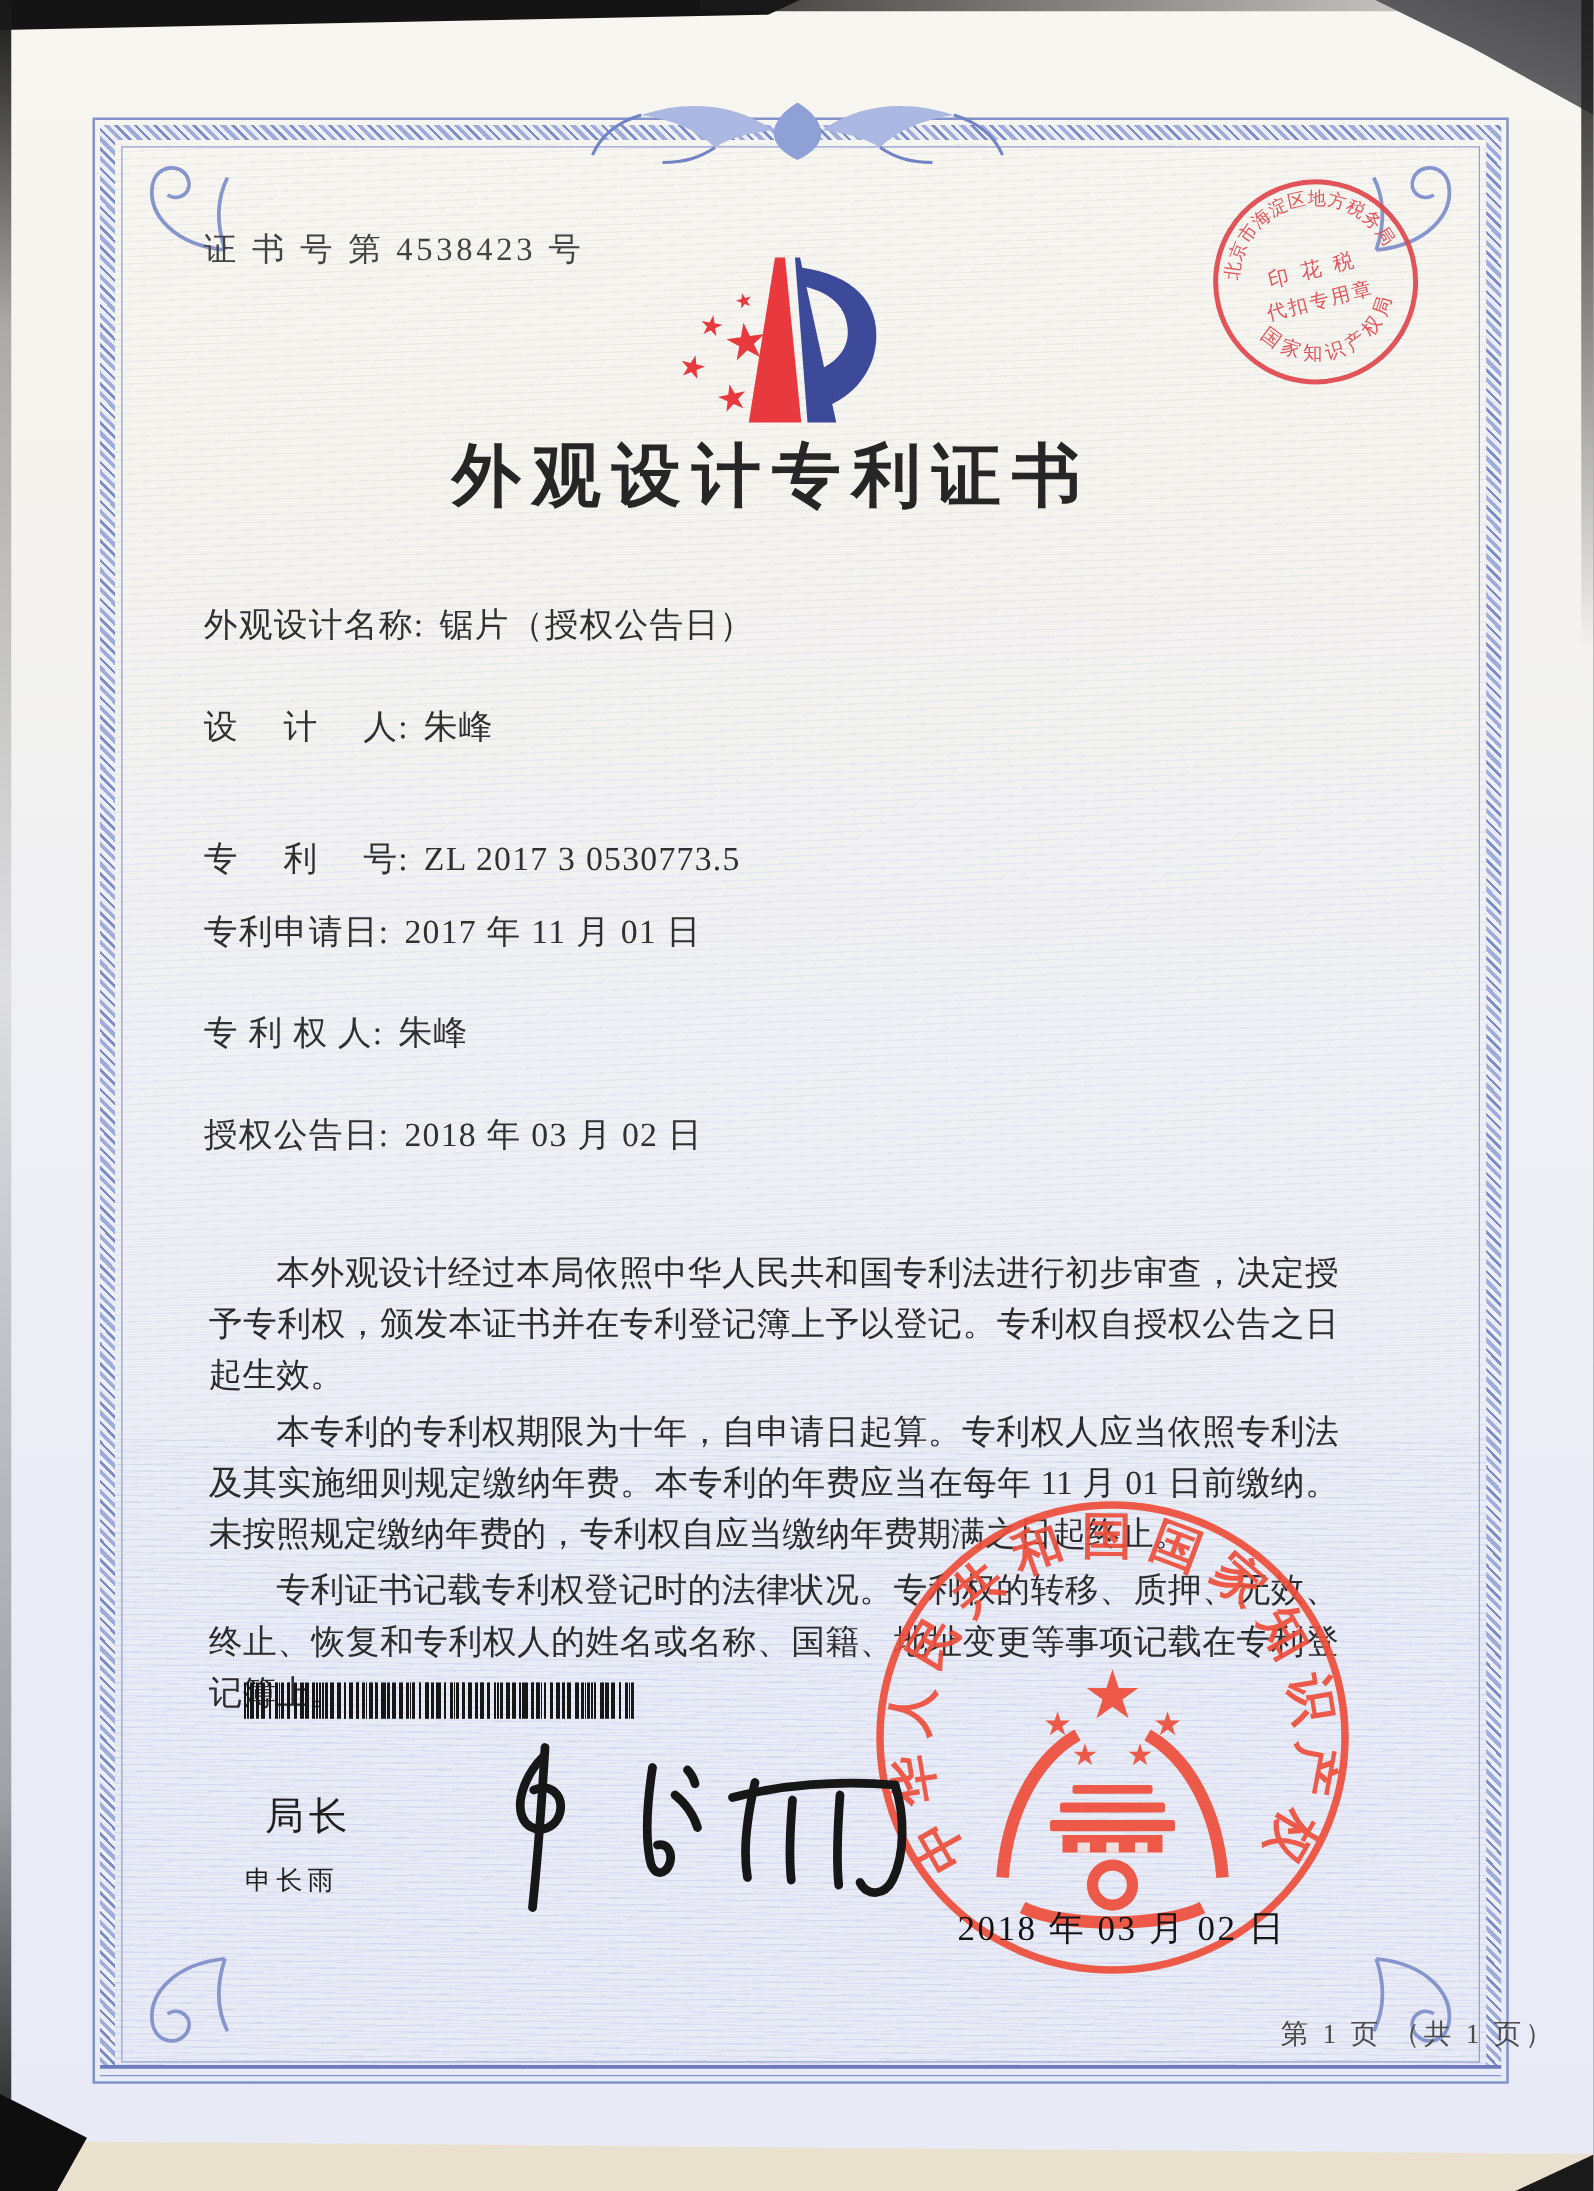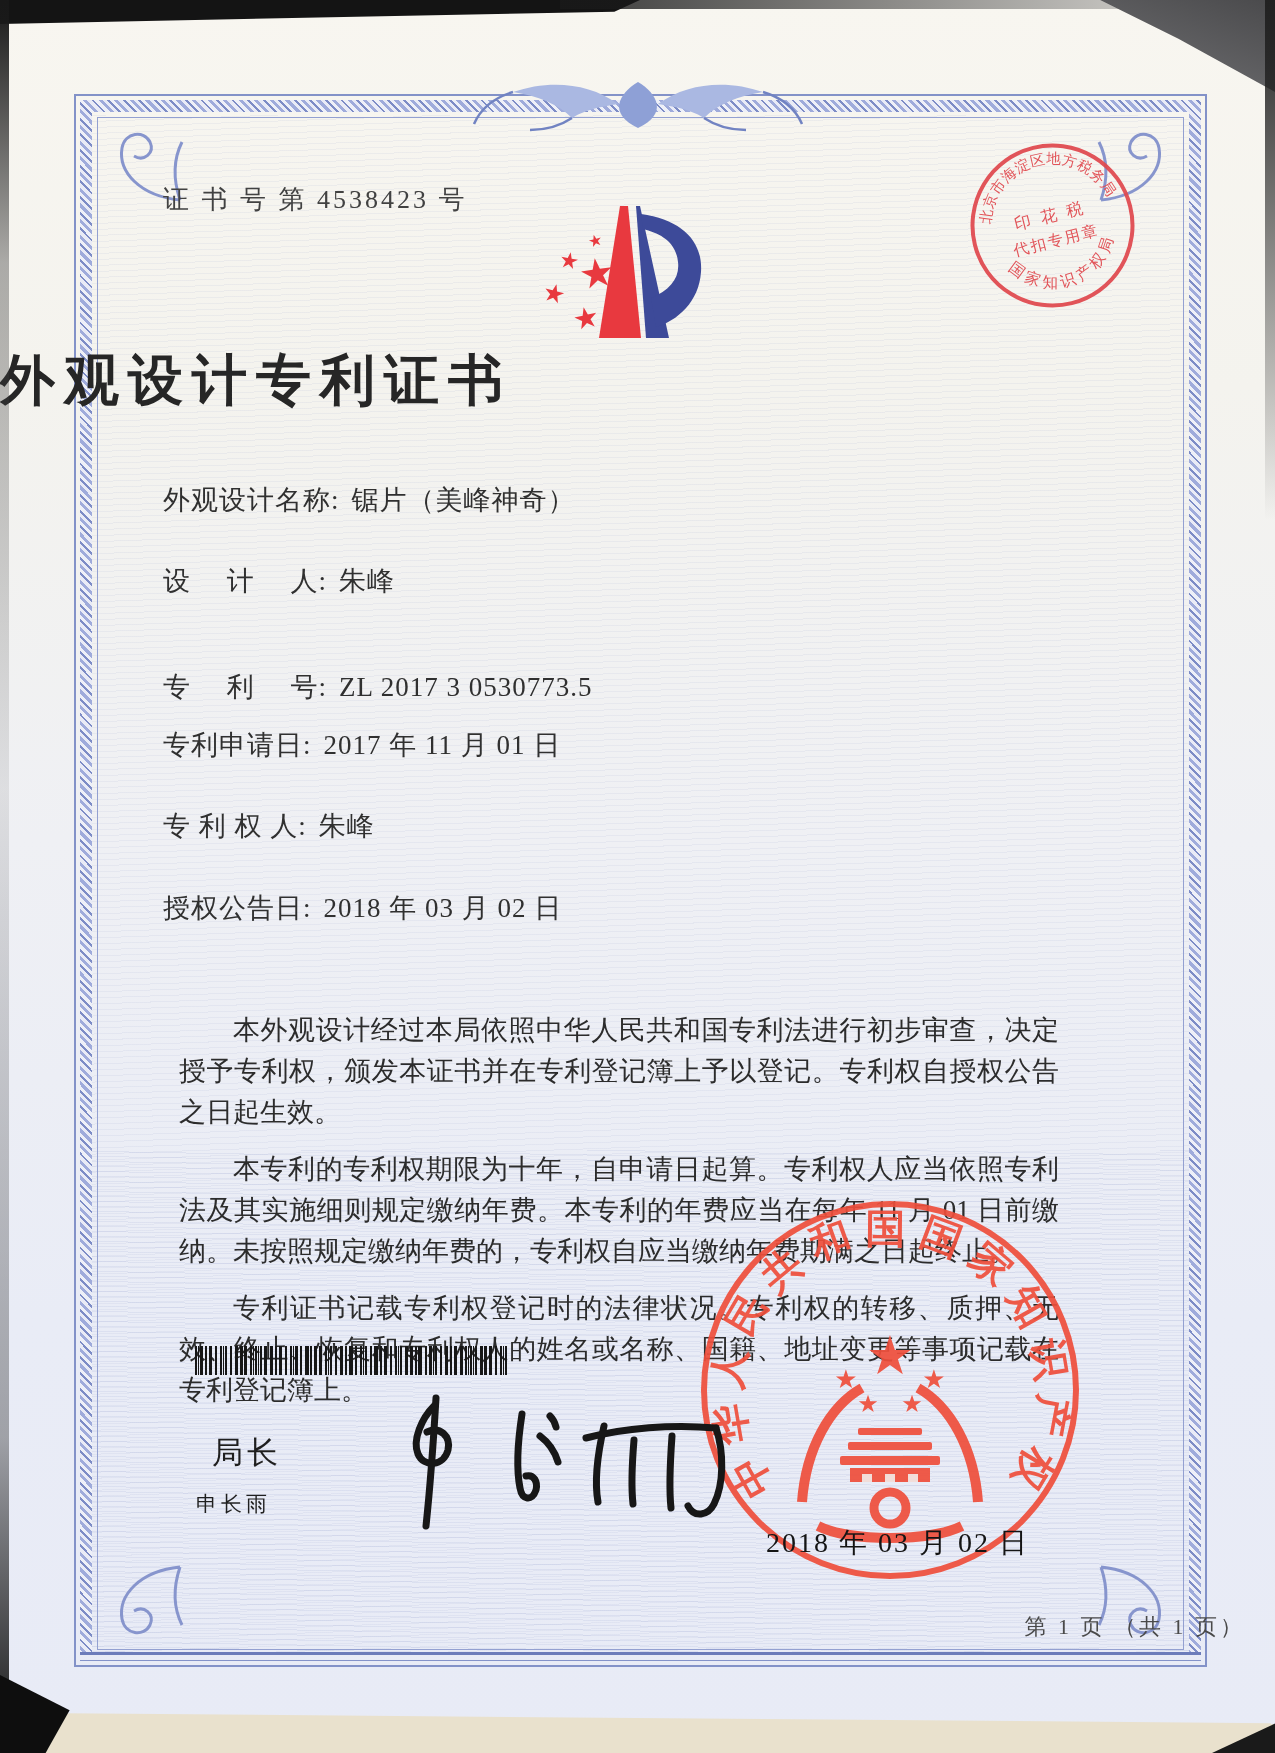--- a/index.html
+++ b/index.html
@@ -42,26 +42,26 @@
   .scan-top-right { position:absolute; top:0; right:0; width:230px; height:92px; background:linear-gradient(200deg,#4a4a4c,#77777a); clip-path:polygon(24% 0,100% 0,100% 100%,58% 42%); }
   .scan-right { position:absolute; top:0; right:0; width:10px; height:520px; background:linear-gradient(180deg,#222,rgba(60,60,60,0)); }
   .scan-left { position:absolute; top:0; left:0; width:9px; height:100%; background:linear-gradient(180deg,#181818 0%,rgba(60,60,60,.4) 15%,rgba(90,90,90,.12) 45%,rgba(50,50,50,.4) 82%,#141414 100%); }
   .under-page { position:absolute; bottom:0; left:0; width:100%; height:62px; background:#e9e1cd; clip-path:polygon(0 35%,100% 52%,100% 100%,0 100%); }
   .scan-corner-bl { position:absolute; bottom:0; left:0; width:120px; height:95px; background:#0e0e0e; clip-path:polygon(0 18%,58% 55%,38% 100%,0 100%); }
   .scan-corner-br { position:absolute; bottom:0; right:0; width:90px; height:42px; background:#1a1a1a; clip-path:polygon(30% 100%,100% 30%,100% 100%); }
 
   
   .cert-number { position:absolute; left:163px; top:182px; font-size:26px; letter-spacing:3px; color:#424242; }
   .logo { position:absolute; left:533px; top:180px; }
-  .title { position:absolute; left:0; right:40px; top:344px; font-size:55px; font-weight:bold; letter-spacing:9px; color:#262626; }
+  .title { position:absolute; left:0; right:40px; top:344px; text-align:center; font-size:55px; font-weight:bold; letter-spacing:9px; color:#262626; }
   .field { position:absolute; left:163px; font-size:27px; color:#303030; letter-spacing:1px; white-space:nowrap; }
   .f0 { top:482px; } .f1 { top:563px; } .f2 { top:645px;margin-top:24px; } .f3 { top:727px; } .f4 { top:808px; } .f5 { top:890px; }
   .fvalue { margin-left:12px; }
   .body-text { position:absolute; left:163px; top:994px; width:912px; font-size:27px; line-height:41px; color:#2c2c2c; text-align:justify; }
-  .body-text p { margin:16px; text-indent:2em; }
+  .body-text p { margin:4px; text-indent:2em; }
   .barcode { position:absolute; left:195px; top:1346px; width:312px; height:29px;
     background:
       repeating-linear-gradient(90deg,#161616 0 2px,transparent 2px 5px),
       repeating-linear-gradient(90deg,#161616 0 1px,transparent 1px 7px),
       repeating-linear-gradient(90deg,transparent 0 3px,#161616 3px 4px,transparent 4px 11px);
   }
   .signer-title { position:absolute; left:212px; top:1432px; font-size:31px; color:#1f1f1f; letter-spacing:4px; font-family:"Liberation Sans", sans-serif; }
   .signer-name  { position:absolute; left:196px; top:1490px; font-size:21px; color:#1f1f1f; letter-spacing:4px; font-family:Liberation Serif, serif; }
   .signature { position:absolute; left:372px; top:1392px; z-index:4; }
   .seal { position:absolute; left:690px; top:1190px; z-index:2; opacity:.92; }
@@ -128,21 +128,21 @@
     <text x="62" y="66" text-anchor="middle" font-size="16" fill="#e8393f" font-family="DejaVu Sans, sans-serif" transform="rotate(-15 62 60)">★</text>
     <text x="36" y="88" text-anchor="middle" font-size="22" fill="#e8393f" font-family="DejaVu Sans, sans-serif" transform="rotate(10 36 82)">★</text>
     <text x="64" y="107" text-anchor="middle" font-size="40" fill="#e8393f" font-family="DejaVu Sans, sans-serif" transform="rotate(-8 64 95)">★</text>
     <text x="21" y="122" text-anchor="middle" font-size="25" fill="#e8393f" font-family="DejaVu Sans, sans-serif" transform="rotate(14 21 114)">★</text>
     <text x="53" y="148" text-anchor="middle" font-size="29" fill="#e8393f" font-family="DejaVu Sans, sans-serif" transform="rotate(-12 53 139)">★</text>
   </svg>
 
   <div class="title">外观设计专利证书</div>
 
   <div class="field f0">
-    <span class="flabel">外观设计名称:</span><span class="fvalue">锯片（美峰神奇）</span>
+    <span class="flabel">外观设计名称:</span><span class="fvalue">锯片（授权公告日）</span>
   </div>
   <div class="field f1">
     <span class="flabel">设　 计　 人:</span><span class="fvalue">朱峰</span>
   </div>
   <div class="field f2">
     <span class="flabel">专　 利　 号:</span><span class="fvalue">ZL 2017 3 0530773.5</span>
   </div>
   <div class="field f3">
     <span class="flabel">专利申请日:</span><span class="fvalue">2017 年 11 月 01 日</span>
   </div>

